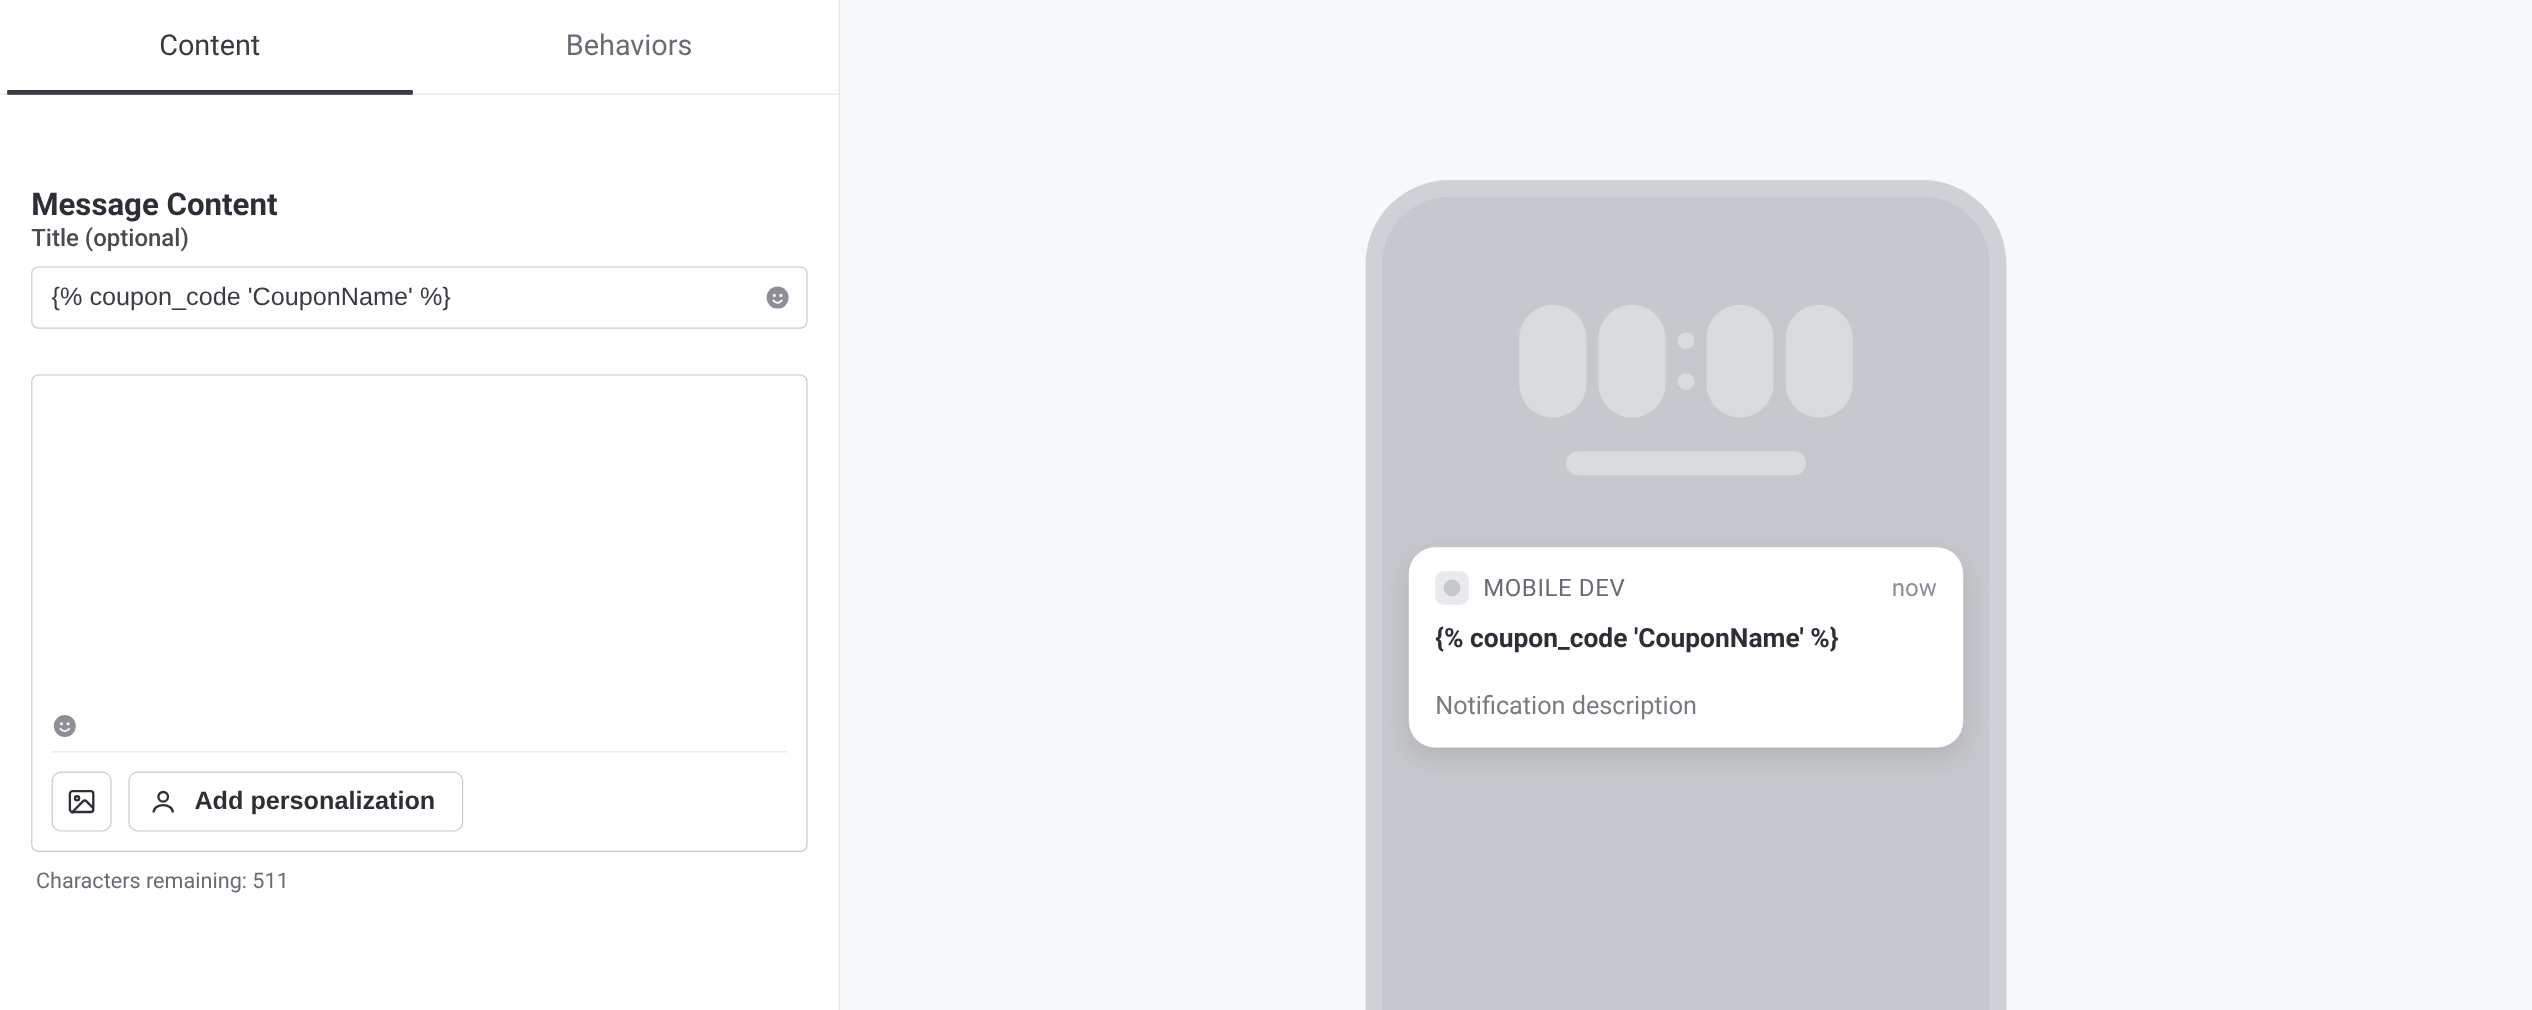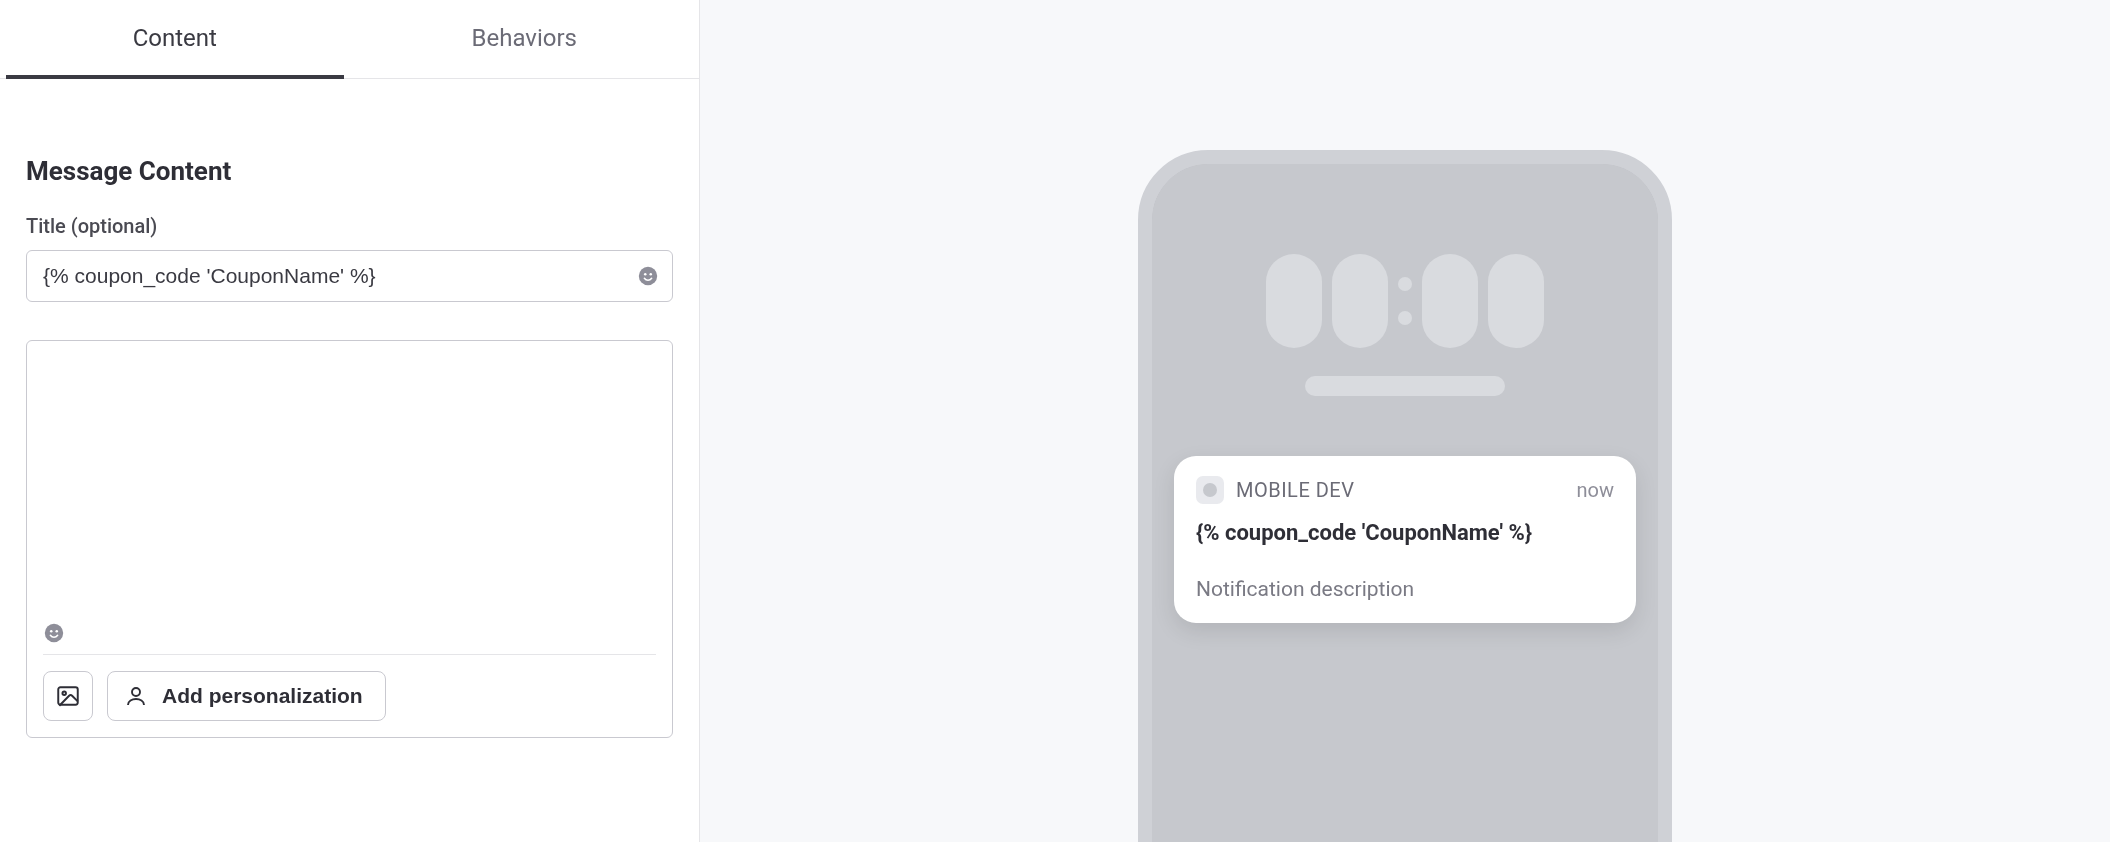--- a/index.html
+++ b/index.html
@@ -48,21 +48,20 @@
     }
 
     .panel-body {
       padding: 30px 26px 0 26px;
     }
 
     .section-title {
       font-size: 26px;
       font-weight: 700;
       color: #2e2e36;
-      margin-bottom: 28px;
     }
 
     .field-label {
       font-size: 20px;
       color: #4a4a52;
       margin-bottom: 12px;
       font-weight: 500;
     }
 
     .title-input-wrap {
@@ -317,20 +316,21 @@
             <svg width="24" height="24" viewBox="0 0 24 24" fill="none" stroke="#2e2e36" stroke-width="1.9">
                 <circle cx="12" cy="8" r="4"></circle>
                 <path d="M4 21c0-4 4-6 8-6s8 2 8 6"></path>
               </svg>
           </span>
           <span>Add personalization</span>
         </button>
       </div>
     </div>
 
+    <div class="char-remaining">Characters remaining: 511</div>
   </div>
 </div>
 
 <div class="right-panel">
   <div class="phone">
     <div class="phone-inner">
       <div class="clock">
         <div class="pill"></div>
         <div class="pill"></div>
         <div class="dots">

